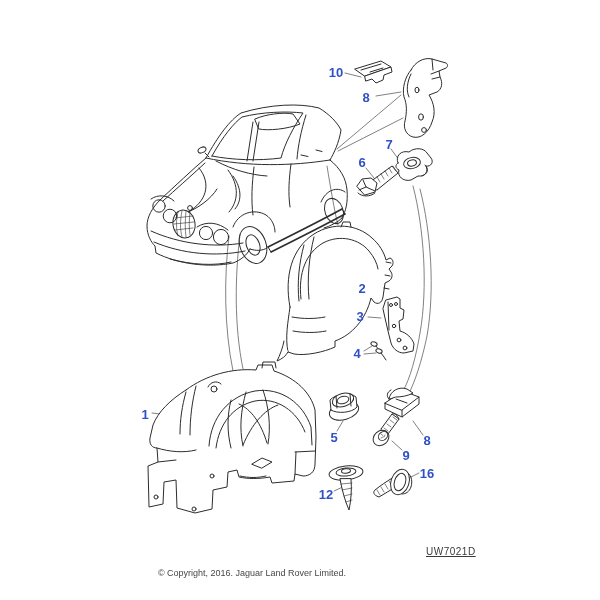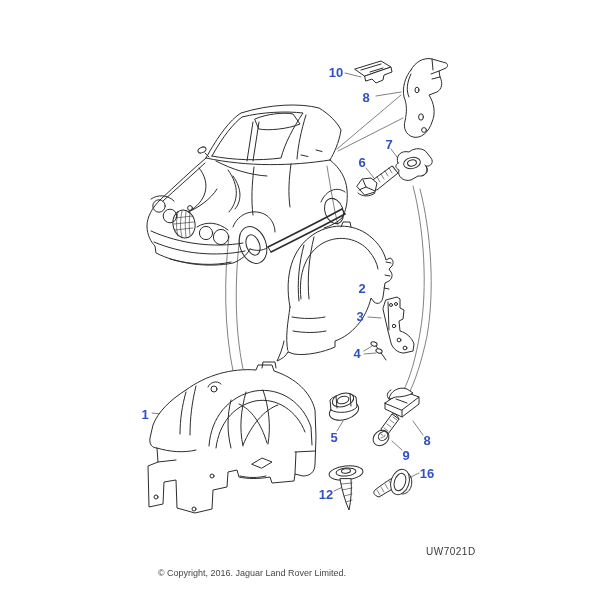--- a/index.html
+++ b/index.html
@@ -6,21 +6,21 @@
   body{width:600px;height:600px;background:#fff;font-family:"Liberation Sans",sans-serif;}
   .stage{position:relative;width:600px;height:600px;background:#fff;overflow:hidden;}
   svg{position:absolute;left:0;top:0;}
   .art{stroke:var(--line,#2d2d2d);fill:none;stroke-width:1;stroke-linecap:round;stroke-linejoin:round;}
   .leaders{stroke:#6a6a6a;stroke-width:.85;}
   .thin{stroke-width:.6;}
   .thick{stroke-width:1.6;}
   .callout{position:absolute;transform:translate(-50%,-50%);color:var(--accent,#3051c5);
            font:bold 13px "Liberation Sans",sans-serif;z-index:5;cursor:pointer;line-height:1;}
   .code{position:absolute;left:426px;top:546px;font:10px "Liberation Sans",sans-serif;
-        color:#3a3a3a;letter-spacing:.5px;z-index:4;}
+        color:#3a3a3a;letter-spacing:.5px;z-index:4;text-decoration:underline;}
   .copyright{position:absolute;left:0;top:568px;width:504px;text-align:center;
              font:9px "Liberation Sans",sans-serif;color:#474747;z-index:4;}
 </style>
 </head>
 <body style="background: rgb(255, 255, 255);">
 
 <div class="stage">
 
 <svg width="600" height="600" viewBox="0 0 600 600">
   <g class="art">

